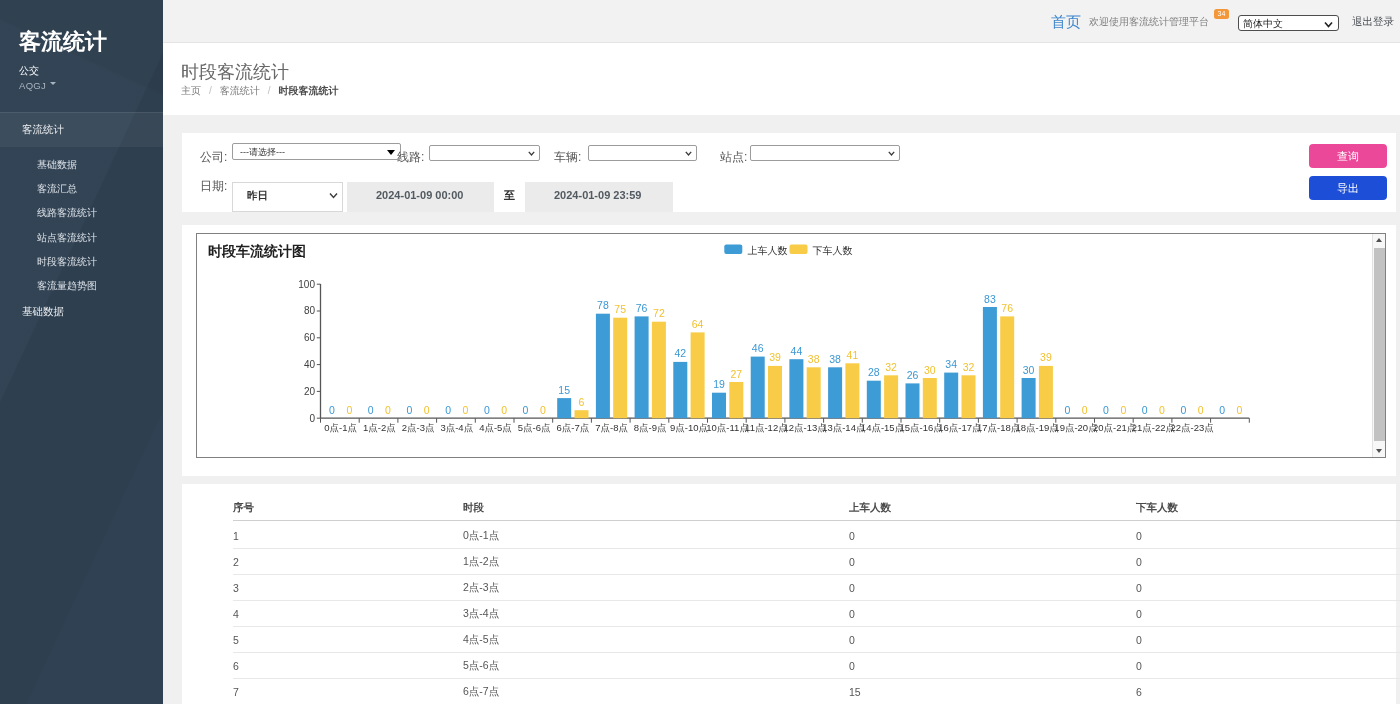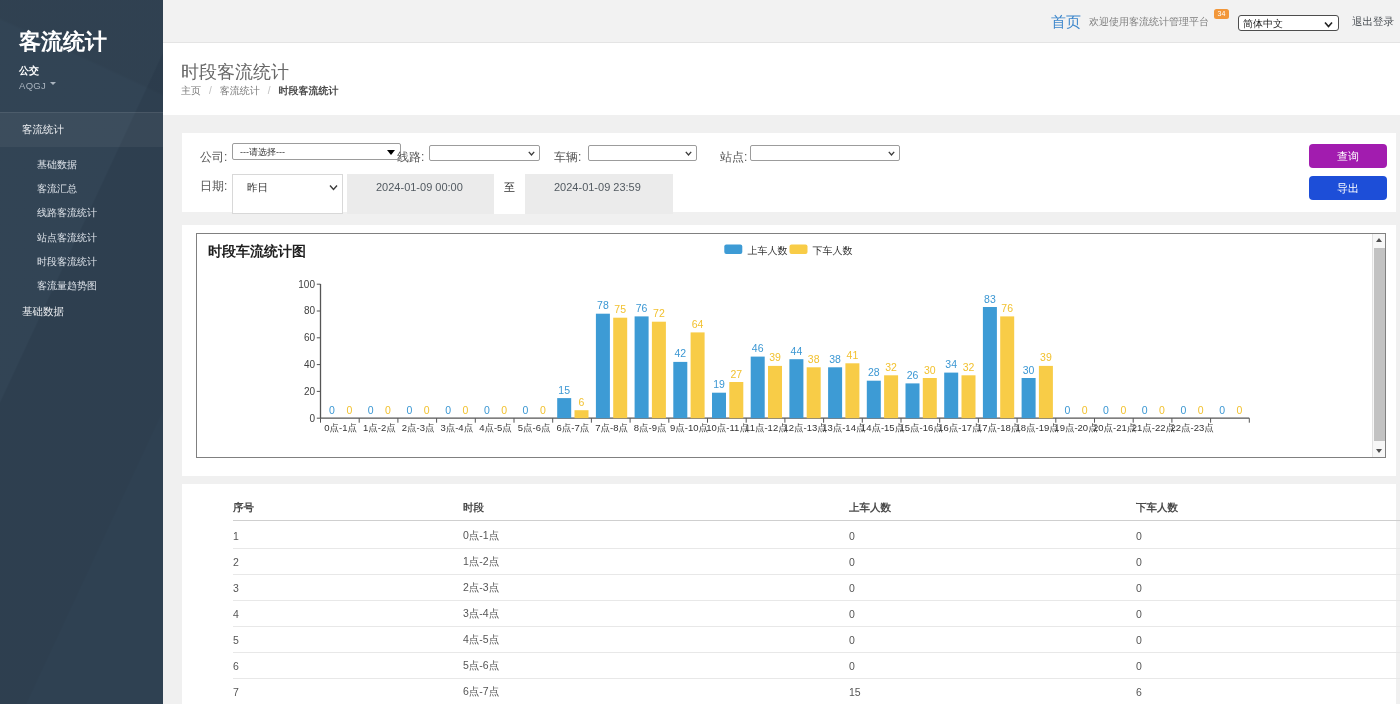--- a/index.html
+++ b/index.html
@@ -8,21 +8,21 @@
   font-family:"Liberation Sans",sans-serif; }
 body { background:#f0f0f0; position:relative; }
 
 
 #sidebar { position:absolute; left:0; top:0; width:163px; height:704px;
   background:
     linear-gradient(205deg, rgba(0,0,0,0.045) 0 12%, rgba(0,0,0,0) 12.4%),
     linear-gradient(115deg, rgba(255,255,255,0.015) 0 38%, rgba(0,0,0,0.03) 38.4% 72%, rgba(0,0,0,0) 72.4%),
     #2f4152; color:#e7eaee; }
 .logo { position:absolute; left:19px; top:27px; font-size:22px; font-weight:bold; color:#fff; }
-.org  { position:absolute; left:19px; top:64px; font-size:10px; font-weight:bold; color:#fff; }
+.org  { position:absolute; left:19px; top:64px; font-size:10px; font-weight:normal; color:#fff; }
 .acct { position:absolute; left:19px; top:80px; font-size:9.5px; color:#aab4bf; letter-spacing:0.3px; }
 .acct .car { display:inline-block; width:0; height:0; border:3.5px solid transparent; border-top-color:#aab4bf; margin-left:4px; vertical-align:1px; }
 .navsep { position:absolute; left:0; top:112px; width:163px; border-top:1px solid rgba(255,255,255,0.13); }
 ul.menu { list-style:none; position:absolute; left:0; top:113px; width:163px; }
 ul.menu li { display:flex; align-items:center; }
 li.parent { height:34px; padding-left:22px; font-size:10.5px; color:#eceef1; }
 li.parent.active { background:rgba(255,255,255,0.05); }
 ul.submenu { list-style:none; padding:6px 0 9px 0; }
 ul.submenu li { height:24.2px; padding-left:37px; font-size:10px; color:#dde2e9; display:flex; align-items:center; }
 li.parent.p2 { height:33px; }
@@ -50,29 +50,29 @@
 #content { position:absolute; left:163px; top:115px; width:1237px; height:589px; background:#f0f0f0; }
 .panel { position:absolute; left:19px; width:1214px; background:#fff; }
 
 
 #filter { top:18px; height:79px; }
 #filter .lbl { position:absolute; font-size:12px; color:#555; }
 .sel { position:absolute; background:#fff; border:1px solid #9c9c9c; border-radius:2px; height:16px; top:12px;
   font-size:9px; color:#333; line-height:14px; padding-left:7px; }
 .sel .arr { position:absolute; right:5px; top:6px; width:0; height:0; border:4px solid transparent; border-top:5px solid #000; }
 .sel svg, .sel2 svg { position:absolute; }
-.row2ctl { position:absolute; top:41px; height:40px; }
+.row2ctl { position:absolute; top:49px; height:30px;font-weight:bold; }
 #datesel { left:50px; width:111px; background:#fff; border:1px solid #d8d8d8; font-size:10.5px; color:#333;
   line-height:24px; padding-left:14px; }
 #datesel svg { position:absolute; right:4px; top:9px; }
 .dateinput { background:#ebebeb; font-size:11px; color:#525a61; line-height:26px; padding-left:29px; }
 #zhi { left:312px; width:31px; background:#fff; font-size:11px; color:#333; line-height:26px; text-align:center; }
 .btn { position:absolute; left:1127px; width:78px; height:24px; border-radius:4px; color:#fff;
   font-size:11px; text-align:center; line-height:24px; }
-#btnq { top:11px; background:#a21caf;text-align:center; }
+#btnq { top:11px; background:#ec4899;text-align:center; }
 #btne { top:43px; background:#1d4ed8; }
 
 
 #chartpanel { top:110px; height:251px; }
 #chartbox { position:absolute; left:14px; top:8px; width:1190px; height:225px; border:1px solid #808080; }
 #vscroll { position:absolute; right:0; top:0; width:13px; height:223px; background:#f7f7f7; border-left:1px solid #e2e2e2; }
 #vscroll .thumb { position:absolute; left:1px; top:14px; width:11px; height:193px; background:#c2c2c2; }
 #vscroll .au, #vscroll .ad { position:absolute; left:3px; width:0; height:0; border:3.5px solid transparent; }
 #vscroll .au { top:4px; border-bottom:4.5px solid #505050; border-top:none; }
 #vscroll .ad { bottom:4px; border-top:4.5px solid #505050; border-bottom:none; }

